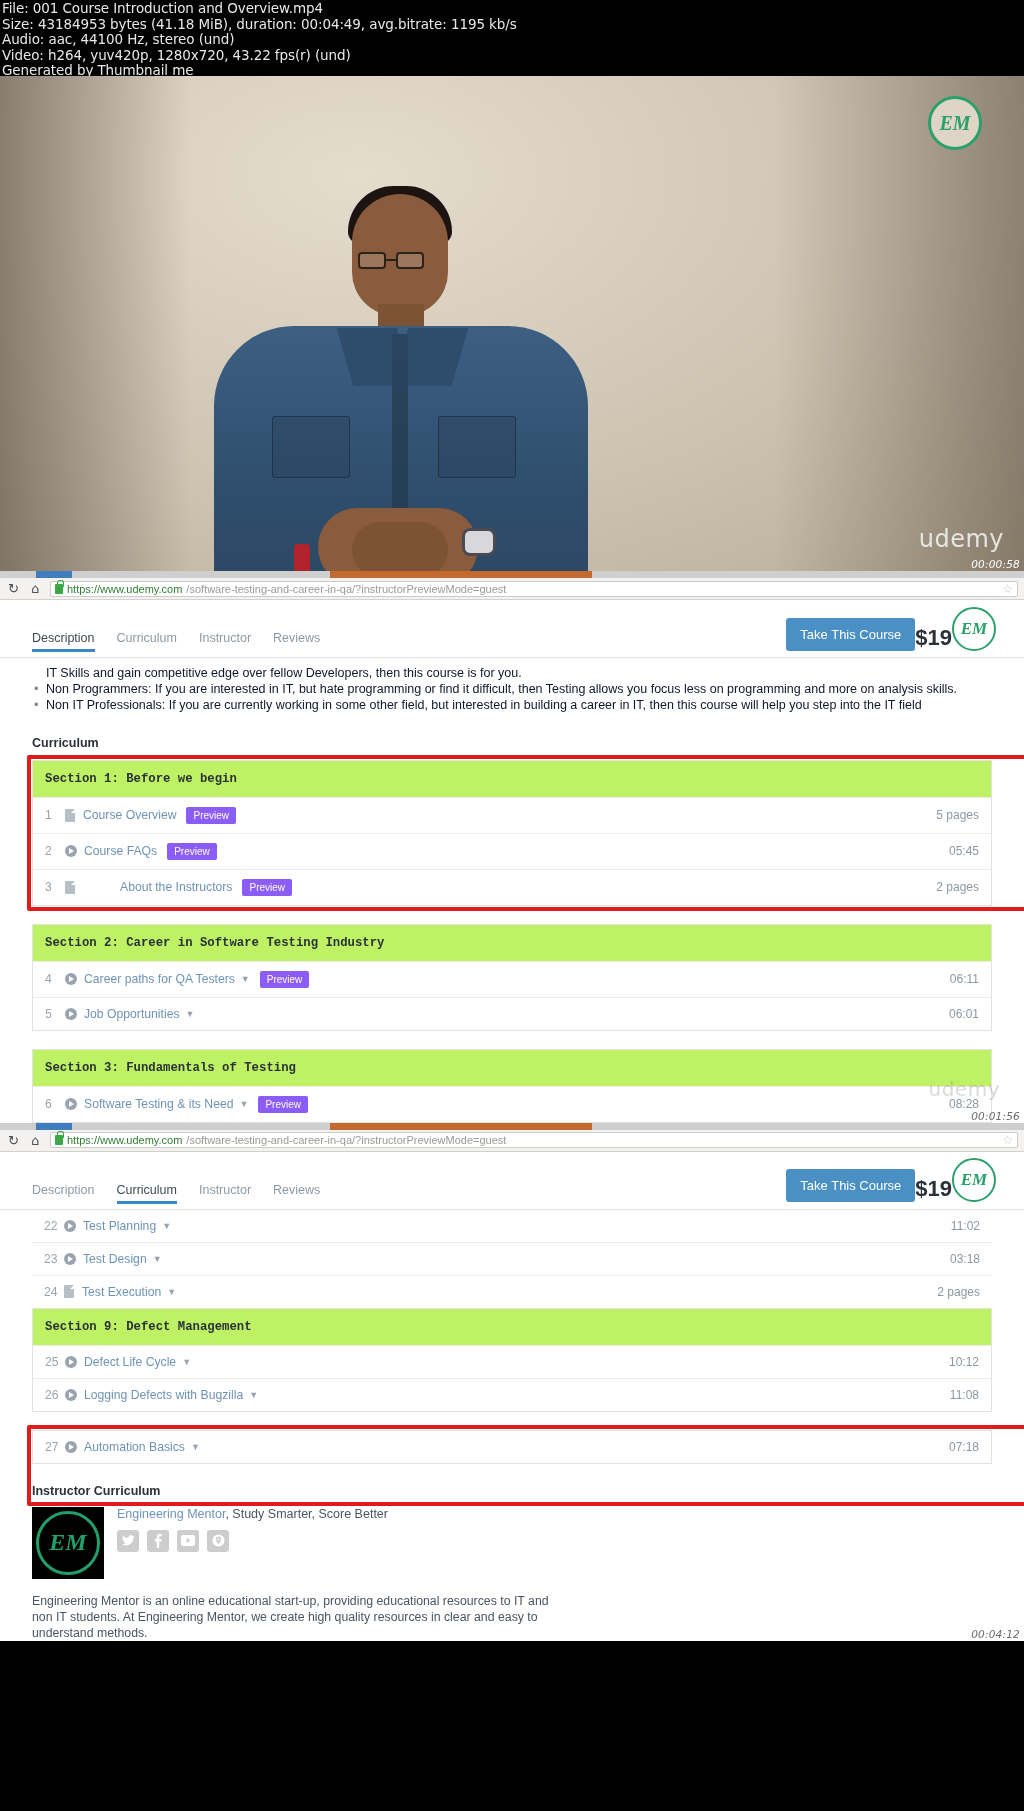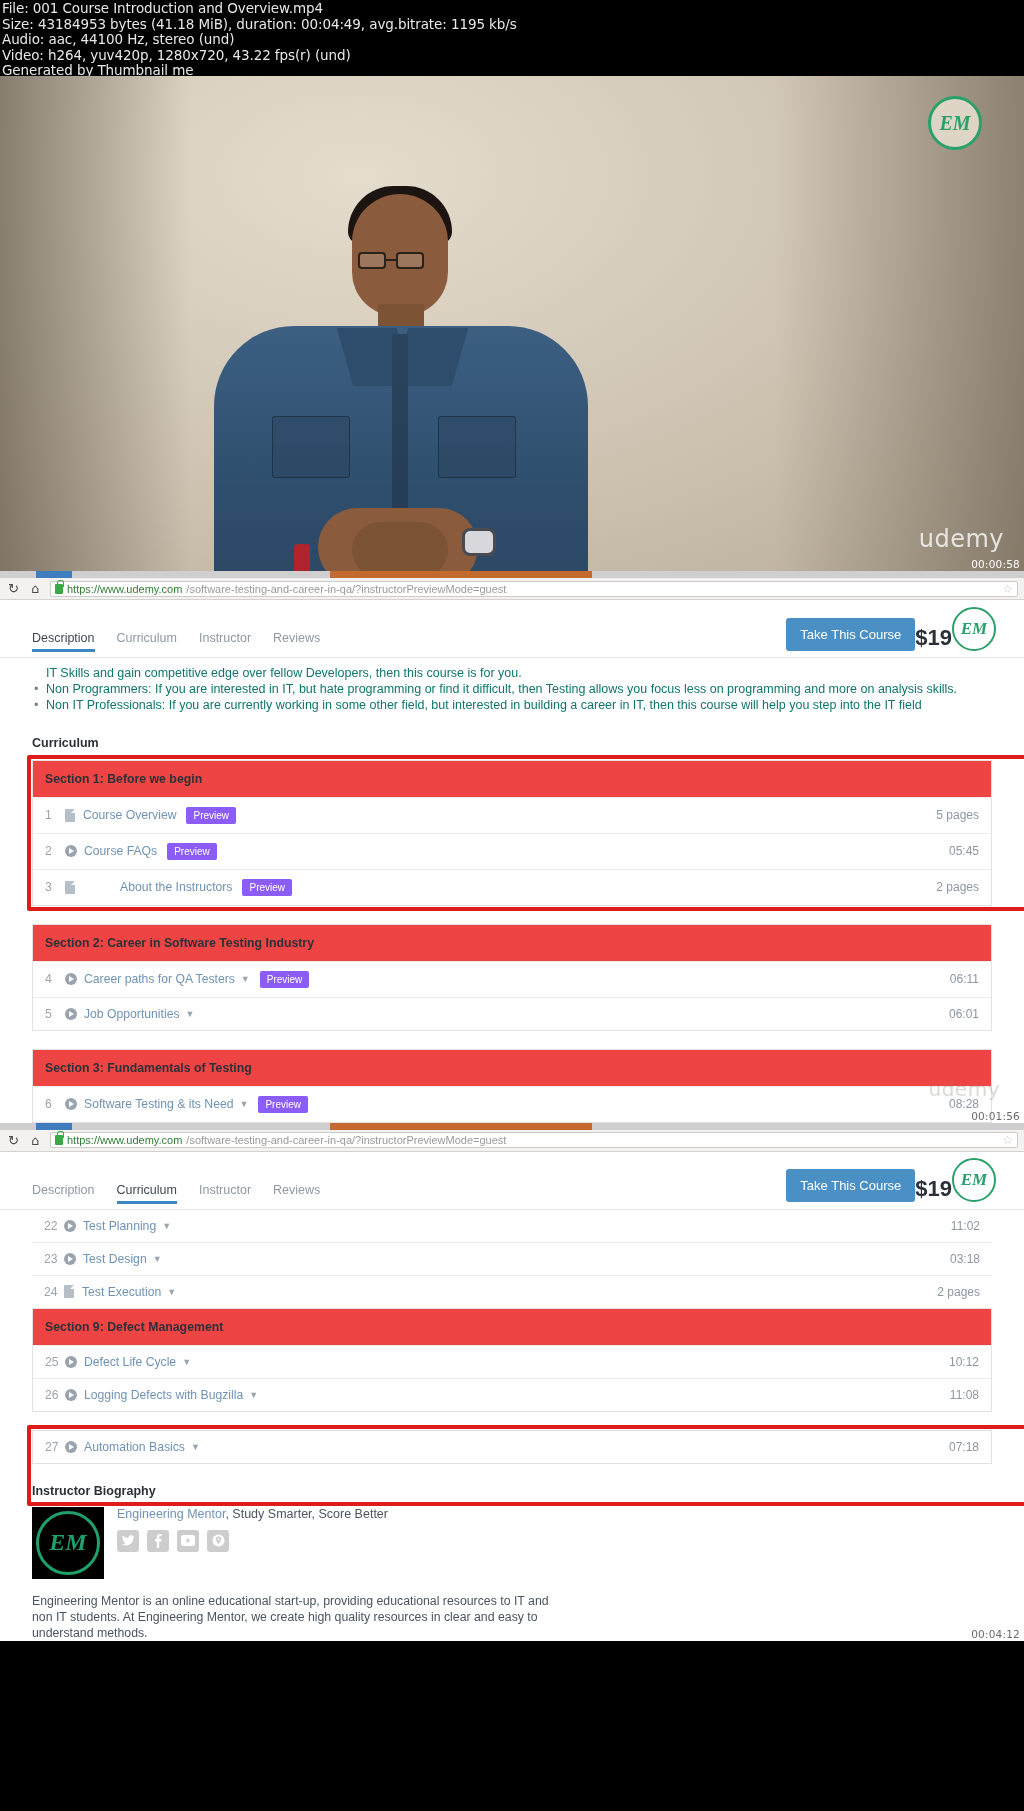--- a/index.html
+++ b/index.html
@@ -108,21 +108,21 @@
     font-style:italic; display:flex; align-items:center; justify-content:center;
     font-family:"Liberation Serif", serif;
   }
   .v-brand {
     position:absolute; right:20px; bottom:18px;
     color:rgba(255,255,255,.78); font-size:24px; letter-spacing:.5px;
     font-family:"DejaVu Sans", sans-serif;
   }
   .v-time {
     position:absolute; right:4px; bottom:1px; color:#fff; font-size:10.5px;
-    font-family:"DejaVu Sans", sans-serif; letter-spacing:.2px;
+    font-family:"DejaVu Sans", sans-serif; letter-spacing:.2px;font-style:italic;
   }
 
   
   .panel { position:relative; width:1024px; background:#fff; overflow:hidden; }
   .chrome-top {
     height:7px; width:100%;
     background: linear-gradient(90deg,#cfcfcf 0 36px,#3f7dbf 36px 72px,#cfcfcf 72px 330px,#c46a2e 330px 592px,#cfcfcf 592px 100%);
   }
   .urlbar {
     height:22px; background:#f3f2f1; border-bottom:1px solid #d4d2cf;
@@ -167,33 +167,33 @@
   }
   .price { font-size:22px; font-weight:bold; color:#2b3138; }
   .em-badge {
     width:44px; height:44px; border-radius:50%; border:2px solid #2aa06a;
     color:#2aa06a; font-style:italic; font-weight:bold; font-size:17px;
     display:flex; align-items:center; justify-content:center;
     font-family:"Liberation Serif", serif;
   }
 
   .body-wrap { padding:8px 32px 0 32px; }
-  ul.bullets { list-style:none; font-size:12.5px; color:#0f766e; line-height:15.2px; }
+  ul.bullets { list-style:none; font-size:12.5px; color:#0f172a; line-height:15.2px; }
   ul.bullets li { position:relative; padding-left:14px; margin-bottom:1px; }
   ul.bullets li.nobul { padding-left:14px; }
   ul.bullets li.bul::before {
     content:"\2022"; position:absolute; left:2px; top:-1px; color:#7b8794; font-size:13px;
   }
 
   h3.sec-title { font-size:12.5px; color:#2b3138; margin:22px 0 10px 0; }
 
   .curr-box { border:1px solid #e2e2e2; background:#fff; }
   .sec-row {
     padding:11px 12px; font-size:12.3px; font-weight:bold; color:#2b3138;
-    background:#ef4444; border-bottom:1px solid #ececec;
+    background:#bef264; border-bottom:1px solid #ececec;font-family:Liberation Mono, monospace;
   }
   .lec-row {
     display:flex; align-items:center; padding:9px 12px;
     border-bottom:1px solid #ececec; font-size:12.2px;
   }
   .lec-row:last-child { border-bottom:none; }
   .lec-num { width:20px; color:#9aa4ae; flex:none; }
   .ic-doc {
     width:10px; height:13px; flex:none; margin-right:8px;
     background:#b6bec6; position:relative; border-radius:1px;
@@ -454,21 +454,21 @@
           <div class="lec-row">
             <span class="lec-num">27</span>
             <span class="ic-play"></span>
             <a class="lec-title" href="#" style="text-decoration: none;">Automation Basics</a>
             <span class="caret">▼</span>
             <span class="lec-dur">07:18</span>
           </div>
         </div>
       </div>
 
-    <h3 class="bio-title">Instructor Biography</h3>
+    <h3 class="bio-title">Instructor Curriculum</h3>
     <div class="bio-row">
       <div class="bio-logo">
         <div class="bio-logo-in">EM</div>
       </div>
       <div>
         <div class="bio-name">
           <a href="#">Engineering Mentor</a><span>, Study Smarter, Score Better</span>
         </div>
         <div class="socials">
           <div class="soc">

